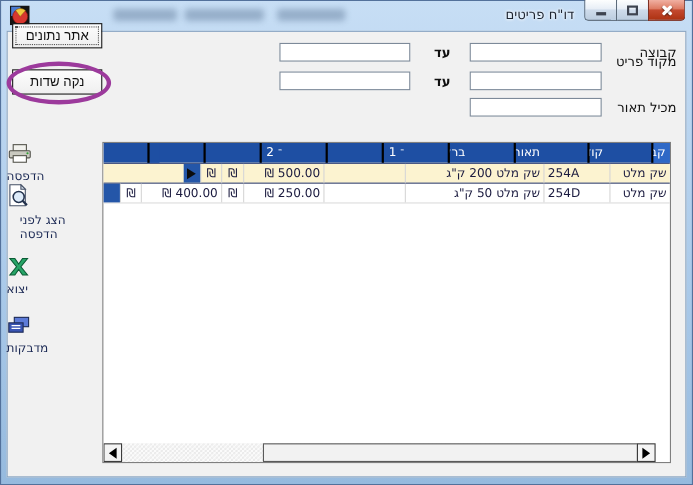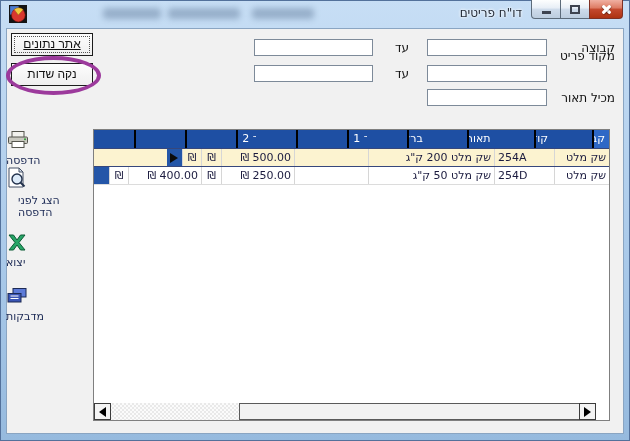--- a/index.html
+++ b/index.html
@@ -62,21 +62,21 @@
   }
   
   .f-label {
     position:absolute; right:15px; direction:rtl; font-size:12px; color:#101010;
     white-space:nowrap; line-height:17px;
   }
   .f-input {
     position:absolute; height:17px; border:1px solid #7d8a99; background:#ffffff;
     font-size:12px; padding:0 3px; direction:rtl; font-family:inherit;
   }
-  .f-to { position:absolute; width:22px; text-align:center; font-size:12px; color:#101010; line-height:17px; direction:rtl; }
+  .f-to { position:absolute; width:22px; text-align:center; font-size:12px; color:#101010; line-height:17px; direction:rtl;font-weight:bold; }
   
   .side-item { position:absolute; left:6px; width:66px; text-align:left; }
   .side-label { font-size:11px; color:#1c2a55; direction:rtl; line-height:12px; margin-top:2px; }
   .wrap3 { width:42px; margin:2px auto 0; }
   
   .grid {
     position:absolute; left:93px; top:129px; width:517px; height:292px;
     background:#ffffff; border:1px solid #7f7f7f; overflow:hidden;
   }
   .grow { display:flex; direction:rtl; height:18px; font-size:11px; }
@@ -143,21 +143,21 @@
           <div class="g-max"></div>
         </div>
       <div class="wbtn close">
           <div class="g-close"></div>
         </div>
     </div>
   </div>
 
   <div class="client"></div>
 
-  <button class="act-btn default" style="top:33px;text-decoration:underline;">אתר נתונים</button>
+  <button class="act-btn default" style="top:21px;">אתר נתונים</button>
   <button class="act-btn" style="top:63px;">נקה שדות</button>
   <div class="annot-ellipse"></div>
 
   <div class="f-label" style="top:40px;">קבוצה</div>
   <input class="f-input" style="left: 427px; top: 39px; width: 120px;" value="">
   <div class="f-to" style="left:391px; top:40px;">עד</div>
   <input class="f-input" style="left: 254px; top: 39px; width: 119px;" value="">
 
   <div class="f-label" style="top:48px;">מקוד פריט</div>
   <input class="f-input" style="left: 427px; top: 65px; width: 120px;" value="">

